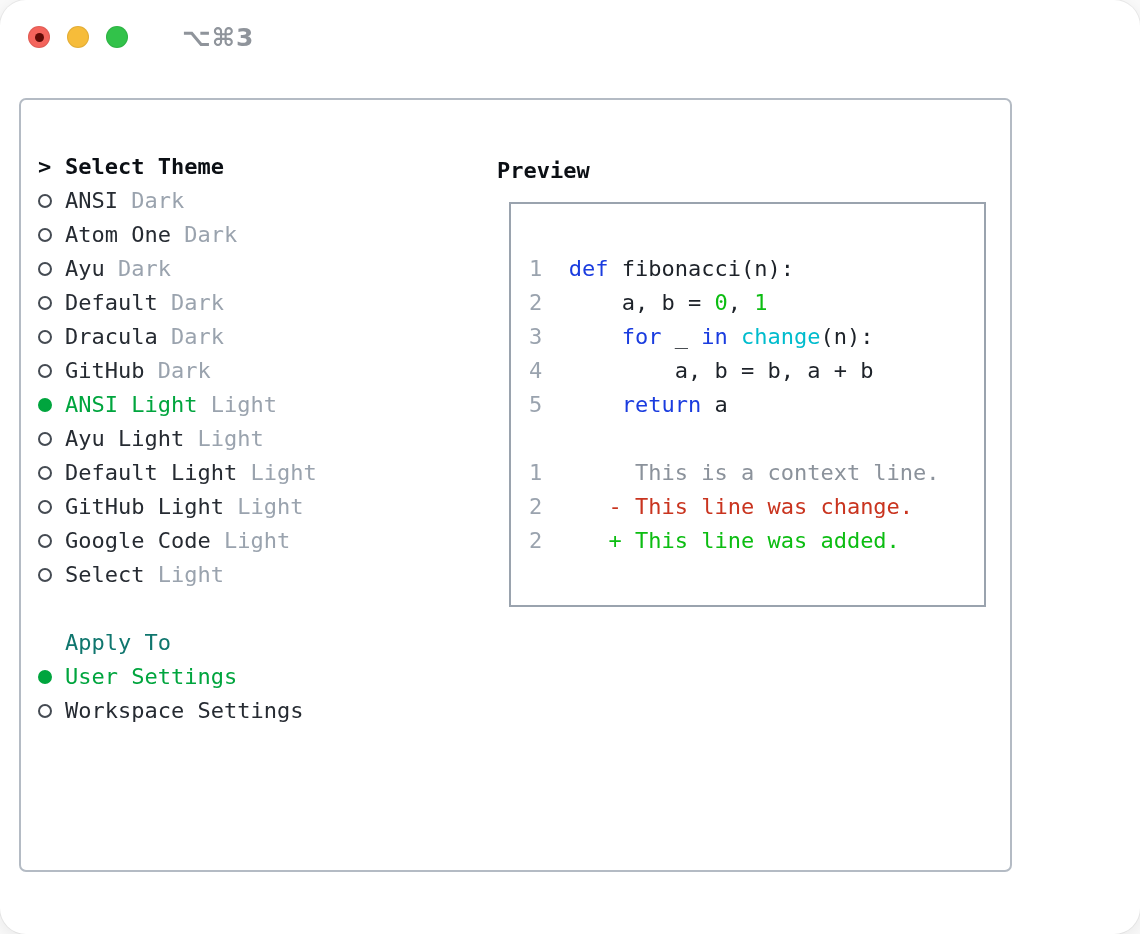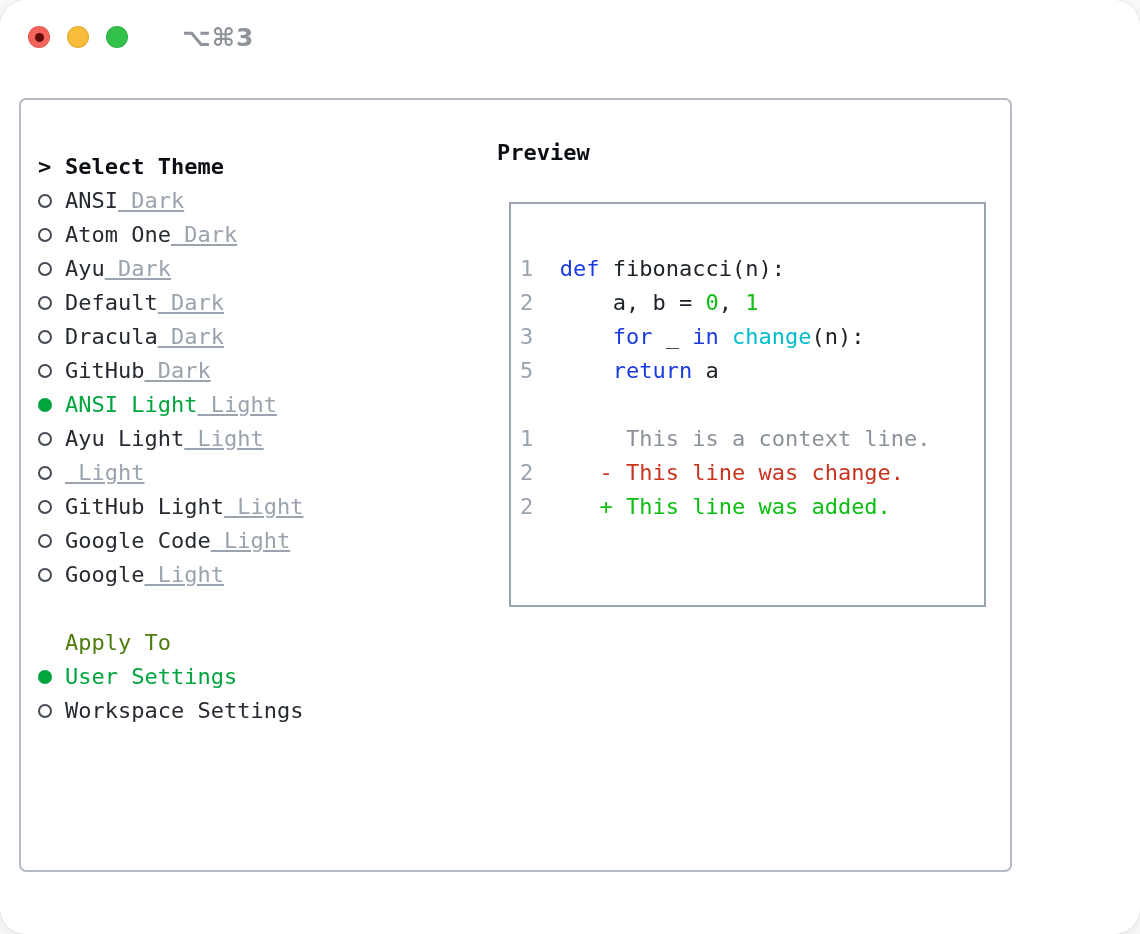--- a/index.html
+++ b/index.html
@@ -18,32 +18,32 @@
   .wtitle{margin-left:37px;font-size:25px;font-weight:700;letter-spacing:1px;
           color:var(--title-gray);font-family:"DejaVu Sans","DejaVu Sans Mono",sans-serif;}
   
   .panel{position:absolute;left:19px;top:98px;width:993px;height:774px;box-sizing:border-box;
          border:2px solid var(--panel-border);border-radius:7px;background:#fff;}
   .row{height:34px;line-height:34px;display:flex;align-items:center;white-space:pre;font-size:22px;}
   .left-col{position:absolute;left:17px;top:50px;}
   .bullet{width:27px;flex:0 0 27px;display:flex;align-items:center;font-size:22px;}
   .prompt{font-weight:700;color:var(--heading);}
   .hdr{font-weight:700;color:var(--heading);text-align:center;}
-  .hdr2{font-weight:400;color:#4d7c0f;text-align:right;}
+  .hdr2{font-weight:400;color:#0f766e;text-align:right;}
   .circle{width:14px;height:14px;border-radius:50%;border:2px solid #454b53;box-sizing:border-box;background:transparent;}
   .selected .circle{background:var(--ui-green);border-color:var(--ui-green);}
   .item-name{color:var(--text);}
   .selected .item-name{color:var(--ui-green);}
-  .item-variant{color:var(--muted);text-decoration:underline;}
+  .item-variant{color:var(--muted);}
   .spacer{height:34px;}
   .hint{color:var(--muted);}
   
-  .preview-title{position:absolute;left:476px;top:36px;height:34px;line-height:34px;font-size:22px;}
+  .preview-title{position:absolute;left:476px;top:54px;height:34px;line-height:34px;font-size:22px;}
   .preview-box{position:absolute;left:488px;top:102px;width:477px;height:405px;box-sizing:border-box;
-               border:2px solid var(--preview-border);padding:48px 0 0 9px;overflow:hidden;background:#fff;}
+               border:2px solid var(--preview-border);padding:48px 0 0 18px;overflow:hidden;background:#fff;}
   .prow{height:34px;line-height:34px;white-space:pre;font-size:22px;}
   .ln{display:inline-block;width:3ch;color:var(--muted);}
   .seg.fg{color:#1d2229;}
   .seg.kw{color:var(--kw-blue);}
   .seg.fn{color:var(--fn-cyan);}
   .seg.num{color:var(--code-green);}
   .seg.add{color:var(--code-green);}
   .seg.del{color:var(--del-red);}
   .seg.ctx{color:var(--ctx-gray);}
 </style>
@@ -70,24 +70,24 @@
 
       <div>
           <div class="row item"><span class="bullet"><span class="circle"></span></span><span class="item-name">ANSI</span><span class="item-variant"> Dark</span></div>
           <div class="row item"><span class="bullet"><span class="circle"></span></span><span class="item-name">Atom One</span><span class="item-variant"> Dark</span></div>
           <div class="row item"><span class="bullet"><span class="circle"></span></span><span class="item-name">Ayu</span><span class="item-variant"> Dark</span></div>
           <div class="row item"><span class="bullet"><span class="circle"></span></span><span class="item-name">Default</span><span class="item-variant"> Dark</span></div>
           <div class="row item"><span class="bullet"><span class="circle"></span></span><span class="item-name">Dracula</span><span class="item-variant"> Dark</span></div>
           <div class="row item"><span class="bullet"><span class="circle"></span></span><span class="item-name">GitHub</span><span class="item-variant"> Dark</span></div>
           <div class="row item selected"><span class="bullet"><span class="circle"></span></span><span class="item-name">ANSI Light</span><span class="item-variant"> Light</span></div>
           <div class="row item"><span class="bullet"><span class="circle"></span></span><span class="item-name">Ayu Light</span><span class="item-variant"> Light</span></div>
-          <div class="row item"><span class="bullet"><span class="circle"></span></span><span class="item-variant"> Light</span></div>
+          <div class="row item"><span class="bullet"><span class="circle"></span></span><span class="item-name">Default Light</span><span class="item-variant"> Light</span></div>
           <div class="row item"><span class="bullet"><span class="circle"></span></span><span class="item-name">GitHub Light</span><span class="item-variant"> Light</span></div>
           <div class="row item"><span class="bullet"><span class="circle"></span></span><span class="item-name">Google Code</span><span class="item-variant"> Light</span></div>
-          <div class="row item"><span class="bullet"><span class="circle"></span></span><span class="item-name">Google</span><span class="item-variant"> Light</span></div>
+          <div class="row item"><span class="bullet"><span class="circle"></span></span><span class="item-name">Select</span><span class="item-variant"> Light</span></div>
         </div>
 
       <div class="row spacer"></div>
 
       <div class="row">
         <span class="bullet"></span><span class="hdr2">Apply To</span>
       </div>
 
       <div>
           <div class="row item selected"><span class="bullet"><span class="circle"></span></span><span class="item-name">User Settings</span></div>
@@ -97,20 +97,21 @@
       <div class="row spacer"></div>
 
     </div>
 
     <div class="preview-title hdr">Preview</div>
 
     <div class="preview-box">
         <div class="prow"><span class="ln">1</span><span class="seg kw">def</span><span class="seg fg"> fibonacci(n):</span></div>
         <div class="prow"><span class="ln">2</span><span class="seg fg">    a, b = </span><span class="seg num">0</span><span class="seg fg">, </span><span class="seg num">1</span></div>
         <div class="prow"><span class="ln">3</span><span class="seg fg">    </span><span class="seg kw">for</span><span class="seg fg"> _ </span><span class="seg kw">in</span><span class="seg fg"> </span><span class="seg fn">change</span><span class="seg fg">(n):</span></div>
+        <div class="prow"><span class="ln">4</span><span class="seg fg">        a, b = b, a + b</span></div>
         <div class="prow"><span class="ln">5</span><span class="seg fg">    </span><span class="seg kw">return</span><span class="seg fg"> a</span></div>
         <div class="prow"><span class="ln"></span></div>
         <div class="prow"><span class="ln">1</span><span class="seg ctx">     This is a context line.</span></div>
         <div class="prow"><span class="ln">2</span><span class="seg del">   - This line was change.</span></div>
         <div class="prow"><span class="ln">2</span><span class="seg add">   + This line was added.</span></div>
       </div>
 
   </div>
 </div>
 

